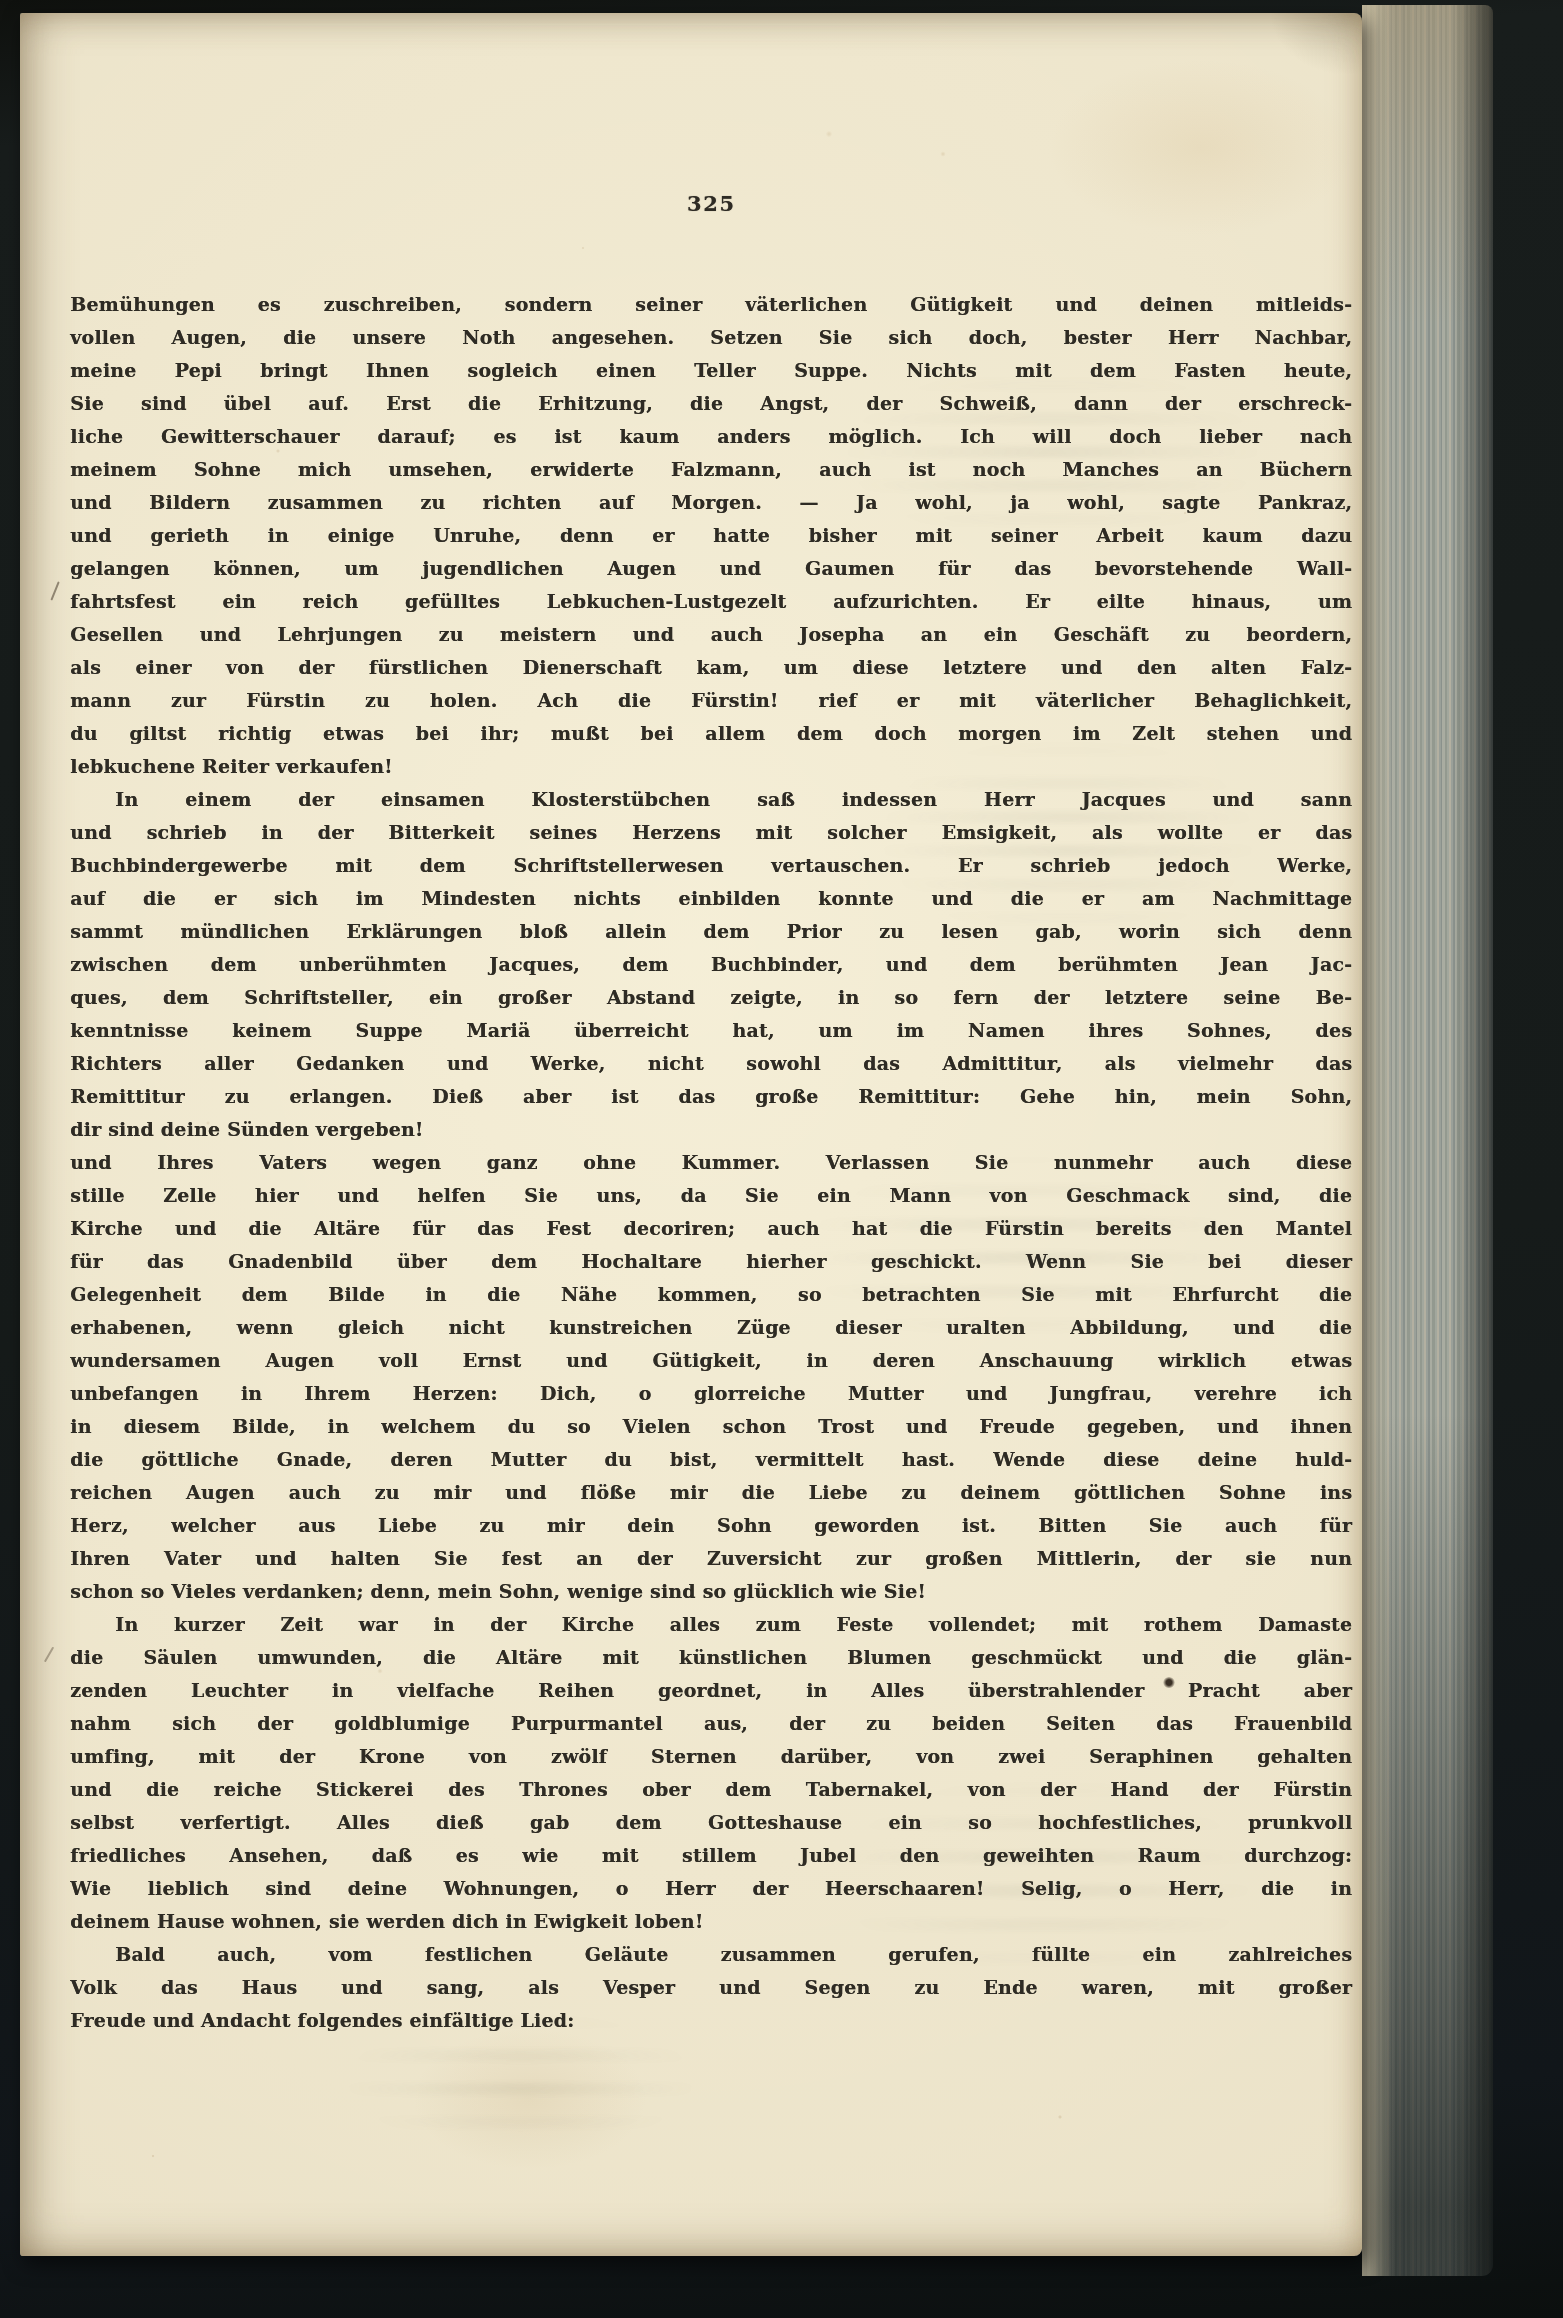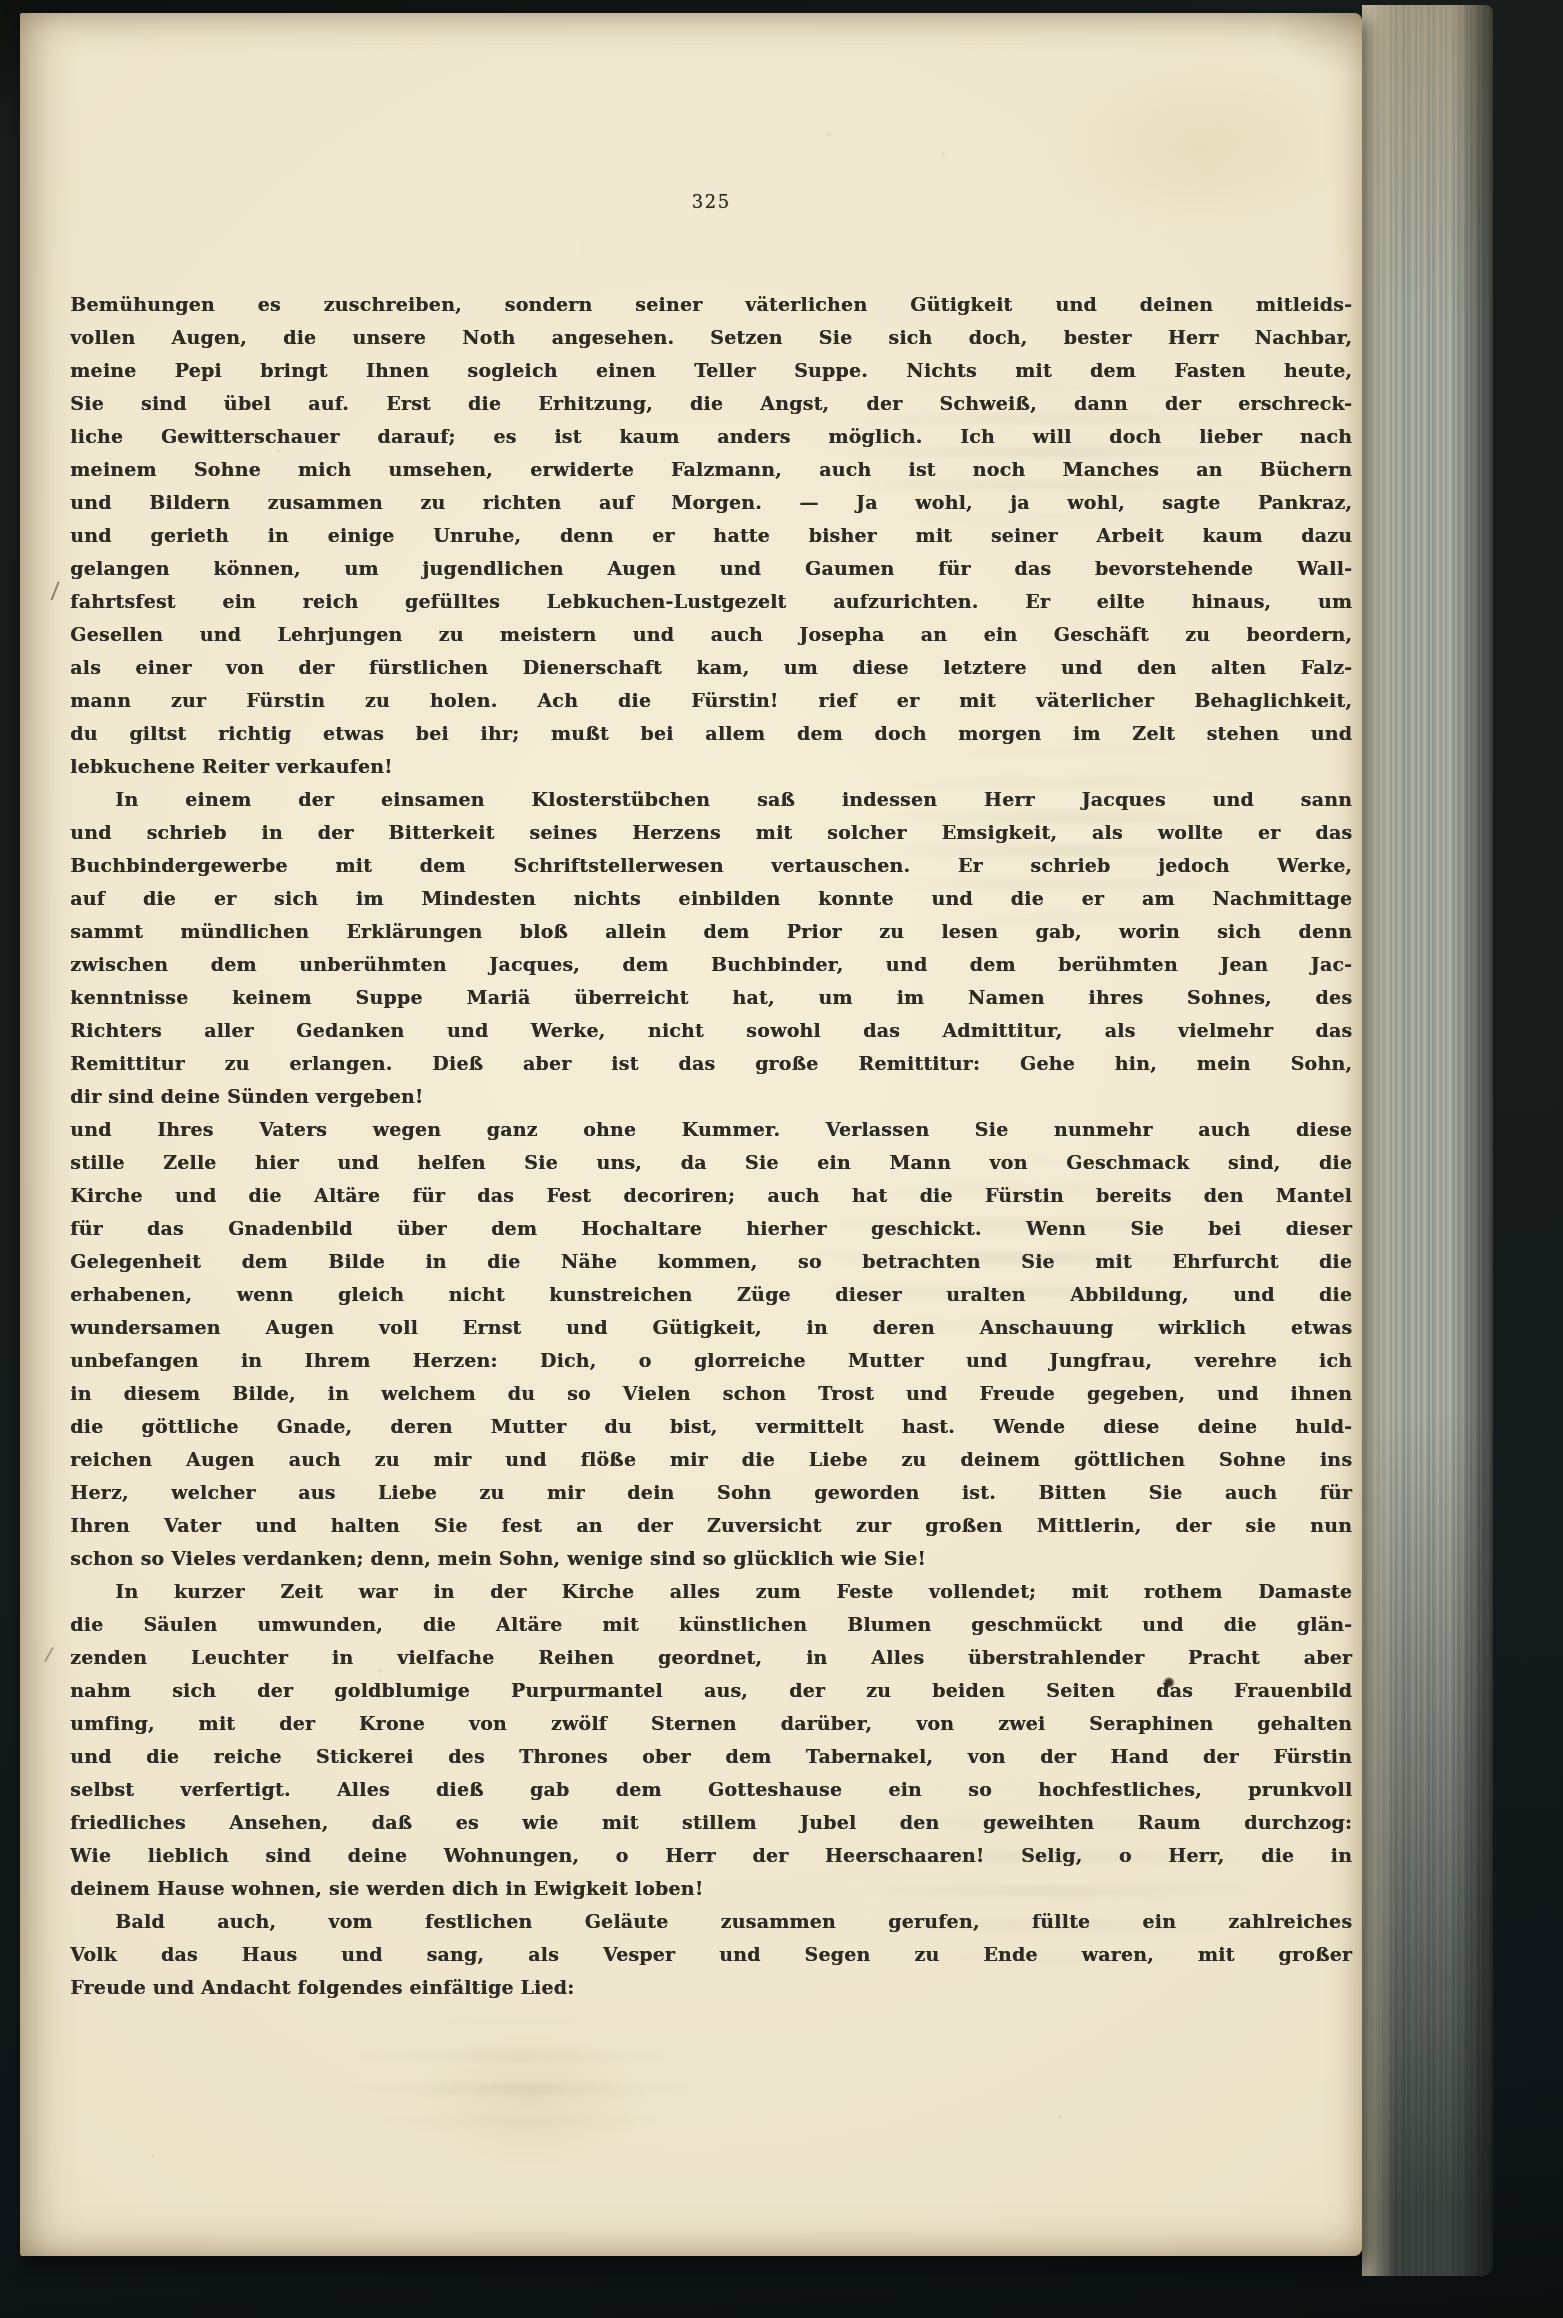--- a/index.html
+++ b/index.html
@@ -69,21 +69,21 @@
   .dot{
     position:absolute;left:1143px;top:1664px;width:11.7px;height:11.7px;border-radius:50%;
     background:radial-gradient(circle,#3b3126 35%, rgba(59,49,38,0) 75%);
   }
   .mark{position:absolute;background:rgba(72,61,45,.55);border-radius:1.6px;}
   .m1{left:34px;top:568px;width:2.3px;height:20.3px;transform:rotate(22deg);}
   .m2{left:28px;top:1633px;width:2.3px;height:17px;transform:rotate(30deg);opacity:.7;}
   
   .pagenum{
     position:absolute;left:50px;top:178px;width:1282px;
-    text-align:center;font-size:18px;font-weight:normal;letter-spacing:1.6px;
+    text-align:center;font-size:21px;font-weight:bold;letter-spacing:1.6px;
     color:var(--c-ink,#2e2b24);
     text-shadow:0 0 0.8px rgba(46,43,36,.6);
   }
   .text{
     position:absolute;left:50px;top:275px;width:1282px;
     color:var(--c-ink,#2e2b24);
     font-size:19px;line-height:33px;font-weight:bold;letter-spacing:0.2px;
     text-shadow:0 0 0.5px rgba(46,43,36,.75);
   }
   .line{text-align:justify;text-align-last:justify;}
@@ -120,20 +120,21 @@
         <div class="line">als einer von der fürstlichen Dienerschaft kam, um diese letztere und den alten Falz-</div>
         <div class="line">mann zur Fürstin zu holen. Ach die Fürstin! rief er mit väterlicher Behaglichkeit,</div>
         <div class="line">du giltst richtig etwas bei ihr; mußt bei allem dem doch morgen im Zelt stehen und</div>
         <div class="line plast">lebkuchene Reiter verkaufen!</div>
         <div class="line indent">In einem der einsamen Klosterstübchen saß indessen Herr Jacques und sann</div>
         <div class="line">und schrieb in der Bitterkeit seines Herzens mit solcher Emsigkeit, als wollte er das</div>
         <div class="line">Buchbindergewerbe mit dem Schriftstellerwesen vertauschen. Er schrieb jedoch Werke,</div>
         <div class="line">auf die er sich im Mindesten nichts einbilden konnte und die er am Nachmittage</div>
         <div class="line">sammt mündlichen Erklärungen bloß allein dem Prior zu lesen gab, worin sich denn</div>
         <div class="line">zwischen dem unberühmten Jacques, dem Buchbinder, und dem berühmten Jean Jac-</div>
+        <div class="line">ques, dem Schriftsteller, ein großer Abstand zeigte, in so fern der letztere seine Be-</div>
         <div class="line">kenntnisse keinem Suppe Mariä überreicht hat, um im Namen ihres Sohnes, des</div>
         <div class="line">Richters aller Gedanken und Werke, nicht sowohl das Admittitur, als vielmehr das</div>
         <div class="line">Remittitur zu erlangen. Dieß aber ist das große Remittitur: Gehe hin, mein Sohn,</div>
         <div class="line plast">dir sind deine Sünden vergeben!</div>
         <div class="line">und Ihres Vaters wegen ganz ohne Kummer. Verlassen Sie nunmehr auch diese</div>
         <div class="line">stille Zelle hier und helfen Sie uns, da Sie ein Mann von Geschmack sind, die</div>
         <div class="line">Kirche und die Altäre für das Fest decoriren; auch hat die Fürstin bereits den Mantel</div>
         <div class="line">für das Gnadenbild über dem Hochaltare hierher geschickt. Wenn Sie bei dieser</div>
         <div class="line">Gelegenheit dem Bilde in die Nähe kommen, so betrachten Sie mit Ehrfurcht die</div>
         <div class="line">erhabenen, wenn gleich nicht kunstreichen Züge dieser uralten Abbildung, und die</div>

